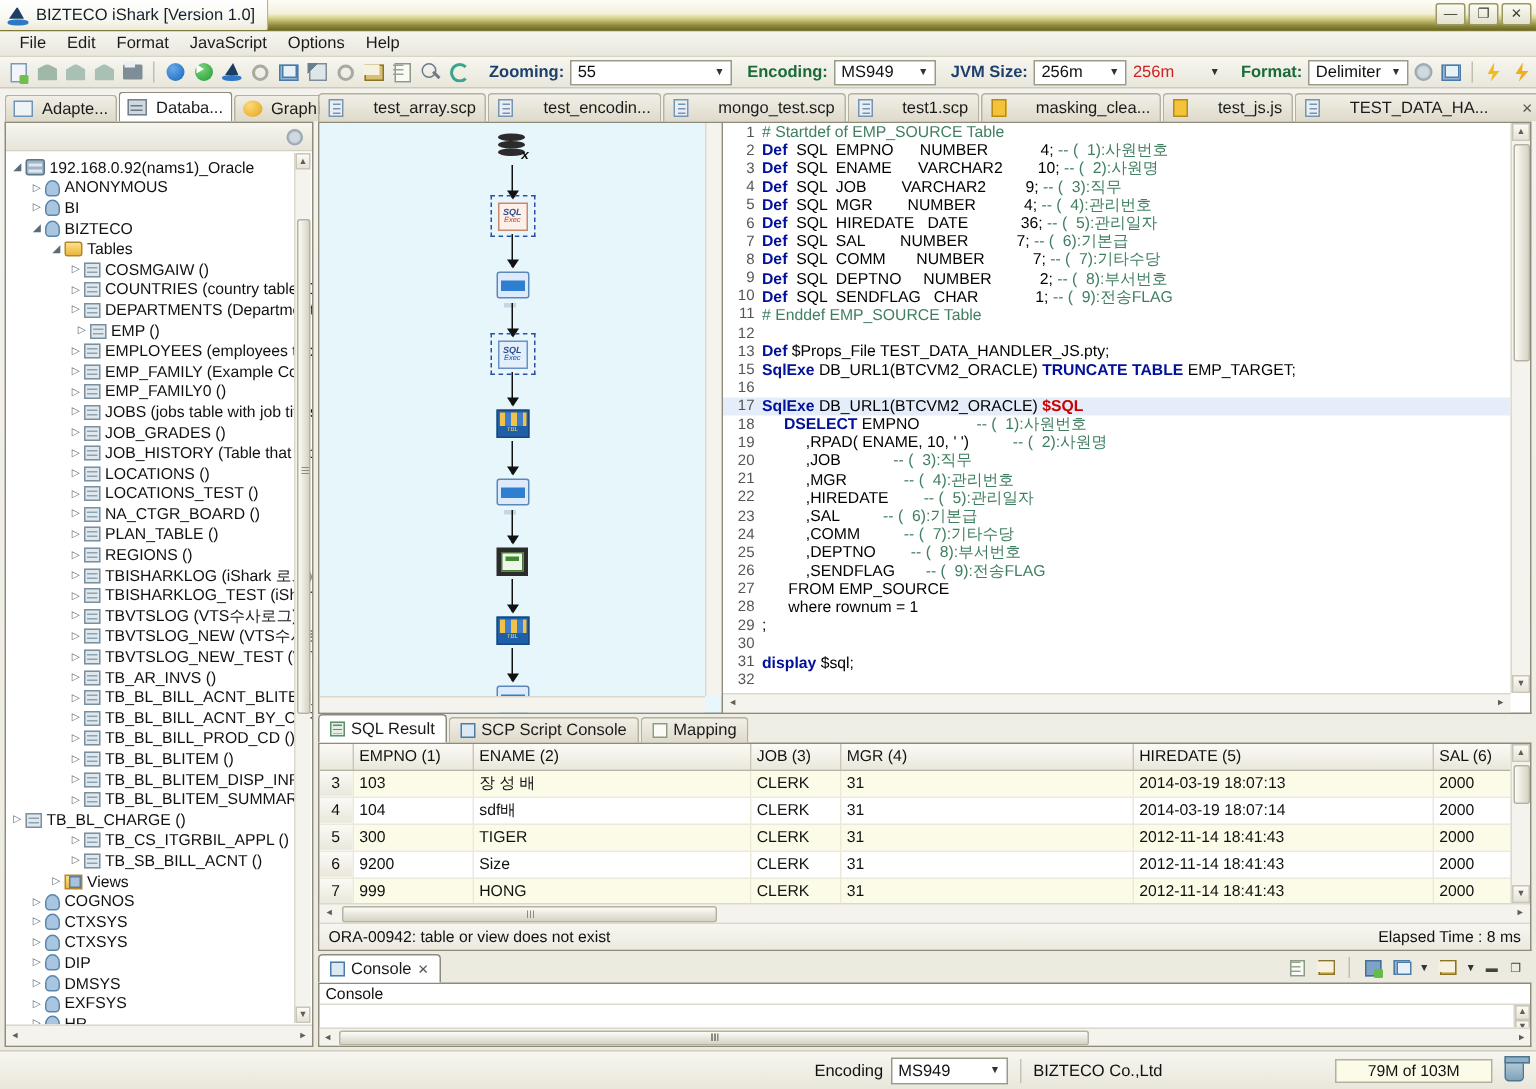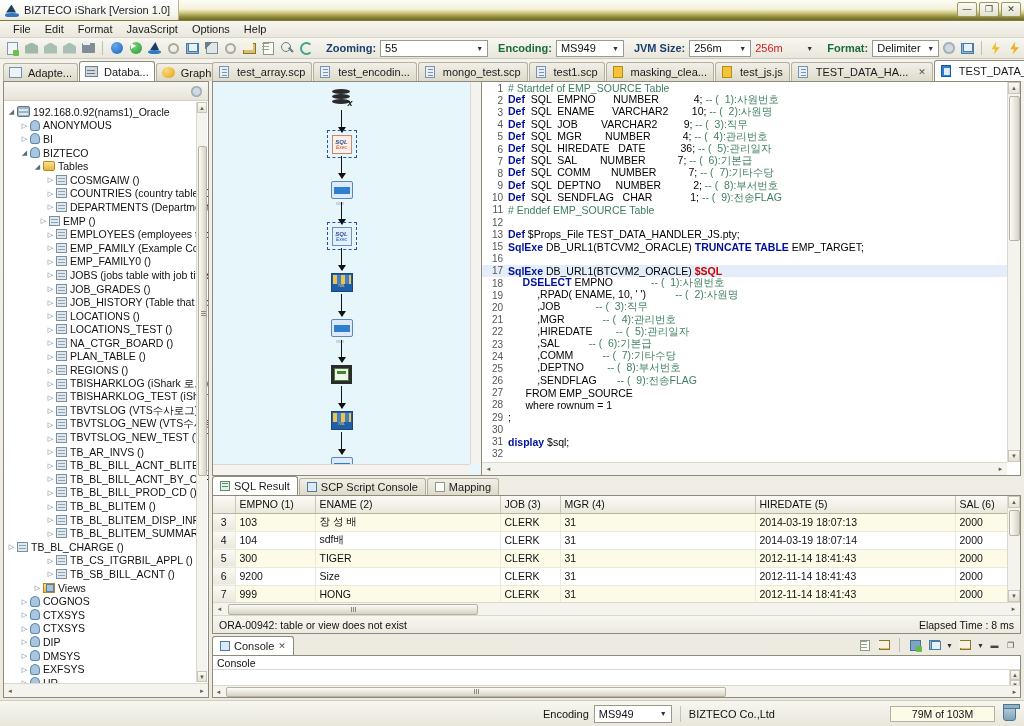--- a/index.html
+++ b/index.html
@@ -210,21 +210,21 @@
 
   
   #editor-region {
     position: absolute; left: 212px; top: 61px; width: 809px; height: 415px;
   }
   .ed-tabs {
     display: flex; align-items: flex-end; height: 21px; position: relative;
     border-bottom: 1px solid #8e8b7c;
   }
   .ed-tab {
-    display: flex; align-items: center; gap: 8px;
+    display: flex; align-items: center; gap: 20px;
     height: 19px; padding: 0 6px; font-size: 11px;
     background: linear-gradient(to bottom,#f1efe6,#dedacb);
     border: 1px solid #b5b1a0; border-bottom: none;
     border-top-left-radius: 3px; border-top-right-radius: 3px;
     margin-right: 1px; white-space: nowrap; color: #1a1a1a; text-align: right;
   }
   .ed-tab.active {
     background: #fff; height: 21px; border-color: #8e8b7c;
   }
   .ed-tab .close-x { font-size: 9px; color: #555; margin-left: 2px; }
@@ -576,21 +576,21 @@
           <div class="tree-row" style="padding-left: 41px;">
             <span class="twisty">▷</span>
             <span class="t-ico ico-table"></span>
             <span>COUNTRIES (country table. Co</span>
           </div>
           <div class="tree-row" style="padding-left: 41px;">
             <span class="twisty">▷</span>
             <span class="t-ico ico-table"></span>
             <span>DEPARTMENTS (Departments</span>
           </div>
-          <div class="tree-row" style="padding-left: 34px;">
+          <div class="tree-row" style="padding-left: 45px;">
             <span class="twisty">▷</span>
             <span class="t-ico ico-table"></span>
             <span>EMP ()</span>
           </div>
           <div class="tree-row" style="padding-left: 41px;">
             <span class="twisty">▷</span>
             <span class="t-ico ico-table"></span>
             <span>EMPLOYEES (employees table.</span>
           </div>
           <div class="tree-row" style="padding-left: 41px;">

